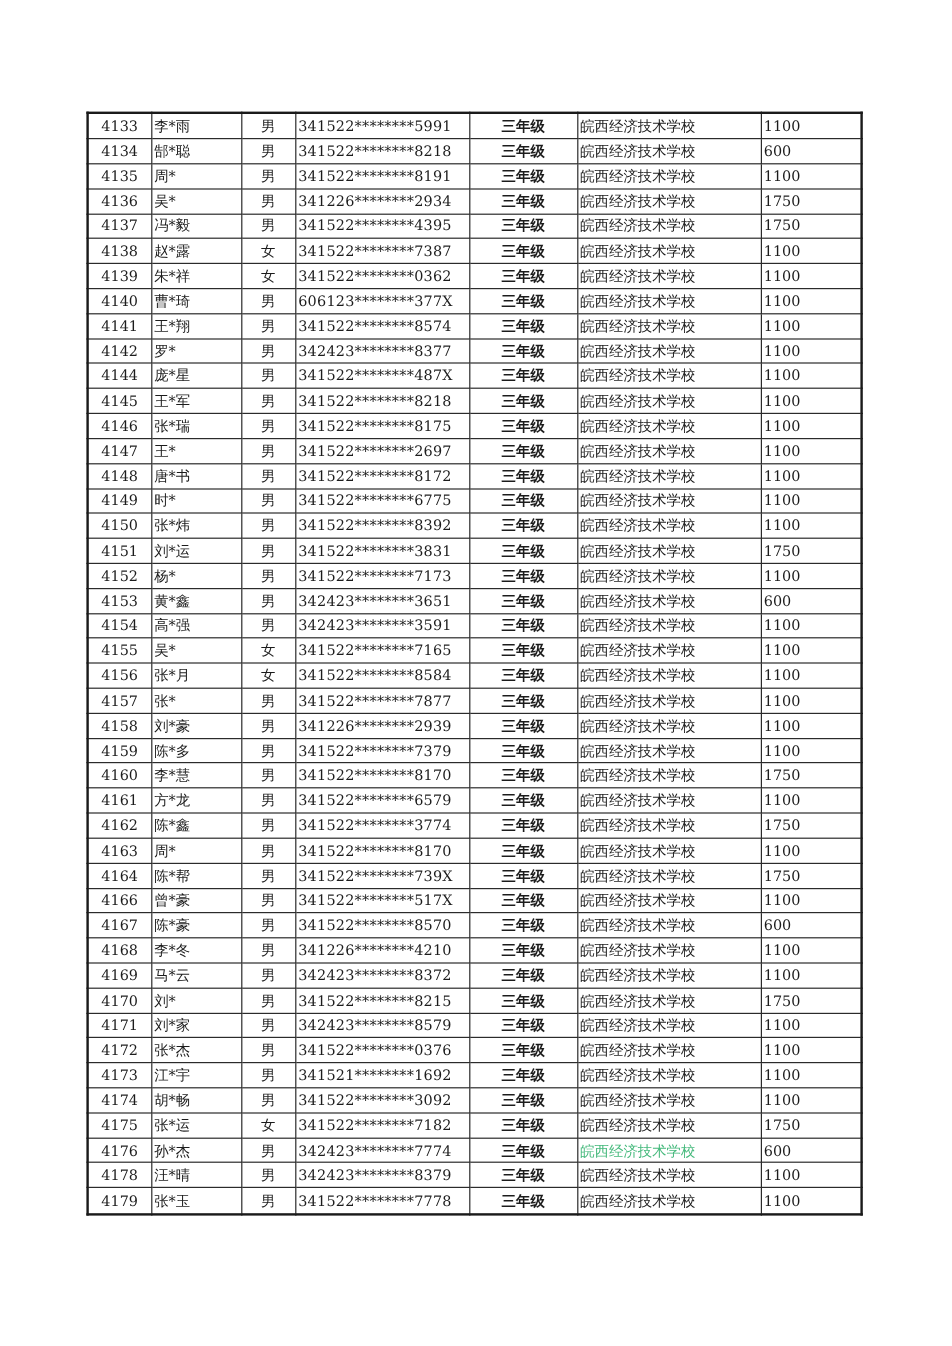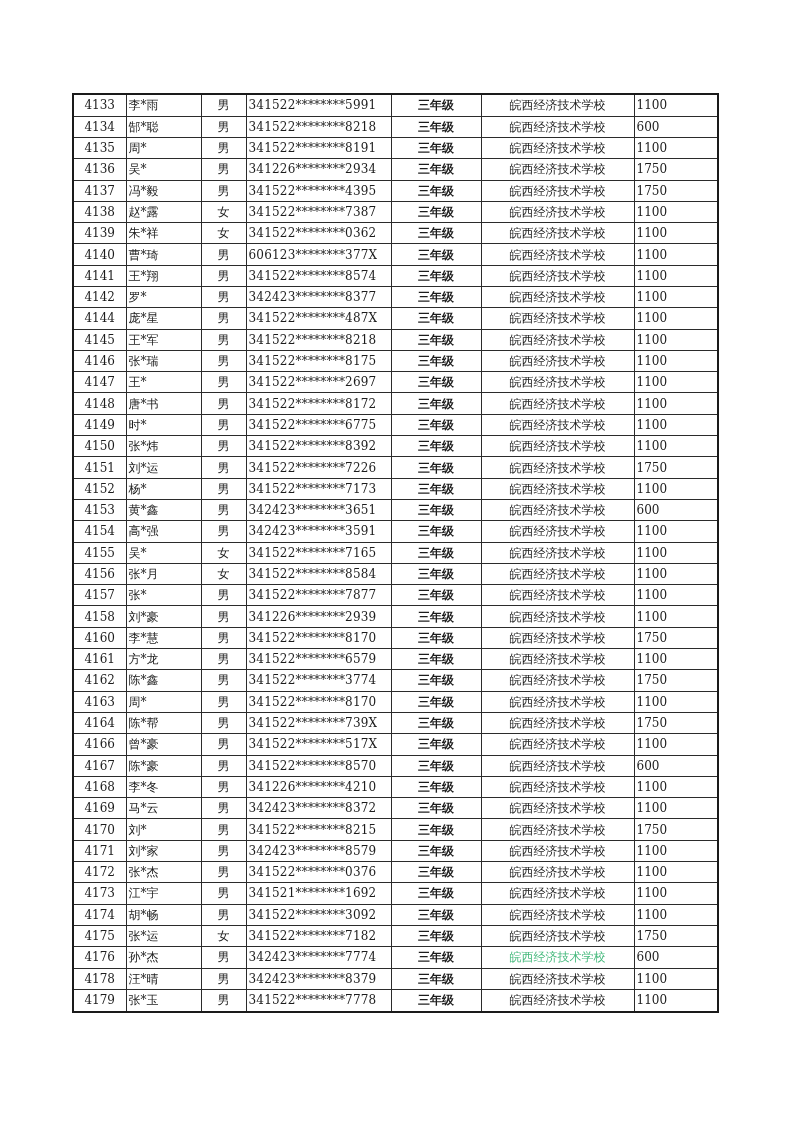--- a/index.html
+++ b/index.html
@@ -40,21 +40,21 @@
     overflow: hidden;
     line-height: 1;
     vertical-align: middle;
   }
   
   td.c0 { text-align: center; }              
   td.c1 { text-align: left; padding-left: 4px; margin-top: 11px; }   
   td.c2 { text-align: center; }              
   td.c3 { text-align: left; padding-left: 3px; letter-spacing: 0.2px; } 
   td.c4 { text-align: center; font-weight: bold; }              
-  td.c5 { text-align: center; }              
+  td.c5 { text-align: left; }              
   td.c6 { }              
 </style>
 </head>
 <body>
 
 <div class="page">
   <table class="roster">
     <colgroup>
         <col style="width: 53px;">
         <col style="width: 75px;">
@@ -215,21 +215,21 @@
           <td class="c2">男</td>
           <td class="c3">341522********8392</td>
           <td class="c4">三年级</td>
           <td class="c5">皖西经济技术学校</td>
           <td class="c6">1100</td>
         </tr>
         <tr>
           <td class="c0">4151</td>
           <td class="c1">刘*运</td>
           <td class="c2">男</td>
-          <td class="c3">341522********7226</td>
+          <td class="c3">341522********3831</td>
           <td class="c4">三年级</td>
           <td class="c5">皖西经济技术学校</td>
           <td class="c6">1750</td>
         </tr>
         <tr>
           <td class="c0">4152</td>
           <td class="c1">杨*</td>
           <td class="c2">男</td>
           <td class="c3">341522********7173</td>
           <td class="c4">三年级</td>
@@ -279,20 +279,29 @@
           <td class="c3">341522********7877</td>
           <td class="c4">三年级</td>
           <td class="c5">皖西经济技术学校</td>
           <td class="c6">1100</td>
         </tr>
         <tr>
           <td class="c0">4158</td>
           <td class="c1">刘*豪</td>
           <td class="c2">男</td>
           <td class="c3">341226********2939</td>
+          <td class="c4">三年级</td>
+          <td class="c5">皖西经济技术学校</td>
+          <td class="c6">1100</td>
+        </tr>
+        <tr>
+          <td class="c0">4159</td>
+          <td class="c1">陈*多</td>
+          <td class="c2">男</td>
+          <td class="c3">341522********7379</td>
           <td class="c4">三年级</td>
           <td class="c5">皖西经济技术学校</td>
           <td class="c6">1100</td>
         </tr>
         <tr>
           <td class="c0">4160</td>
           <td class="c1">李*慧</td>
           <td class="c2">男</td>
           <td class="c3">341522********8170</td>
           <td class="c4">三年级</td>

